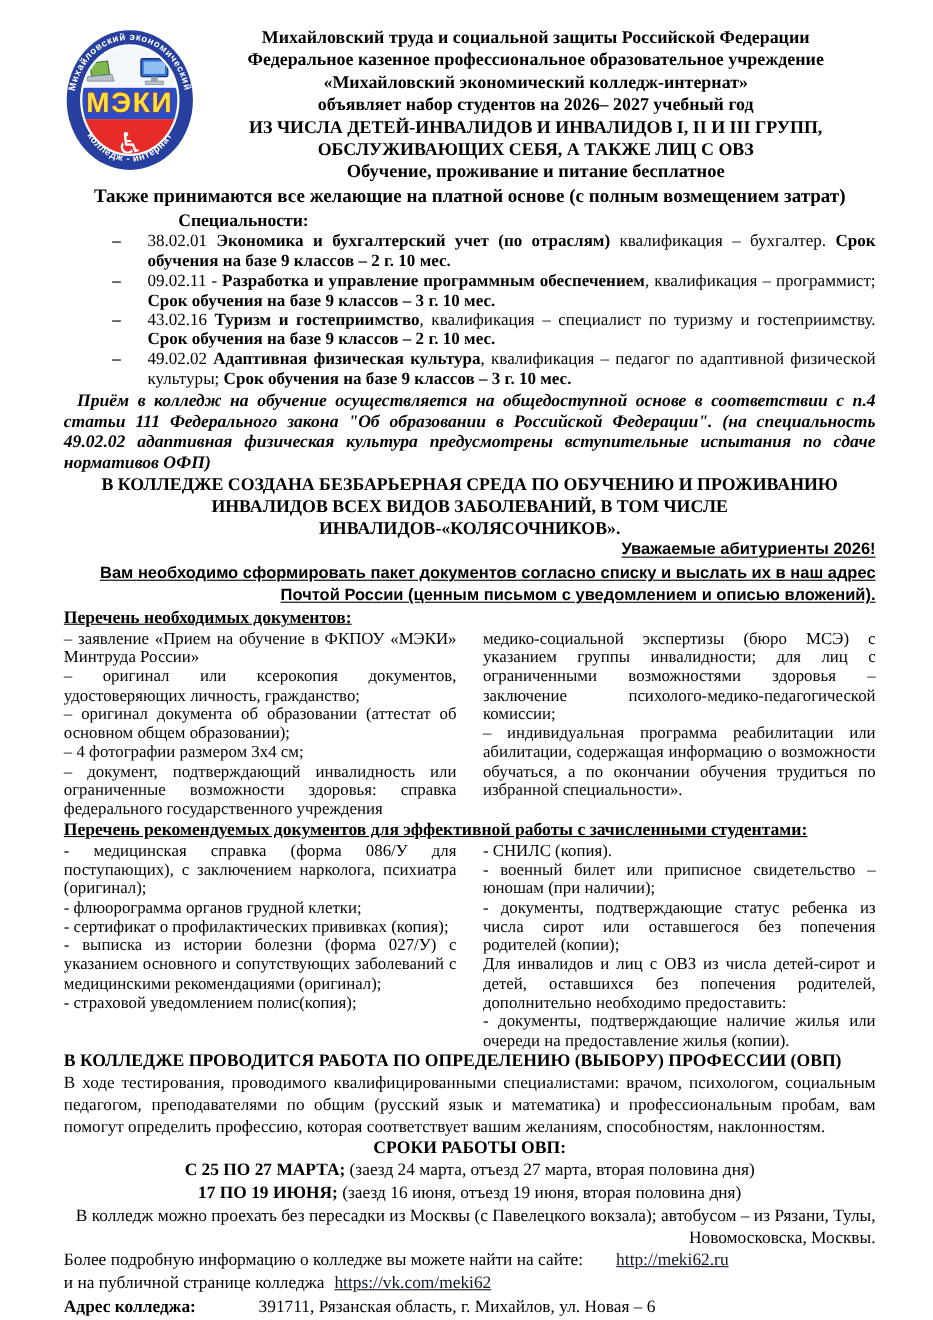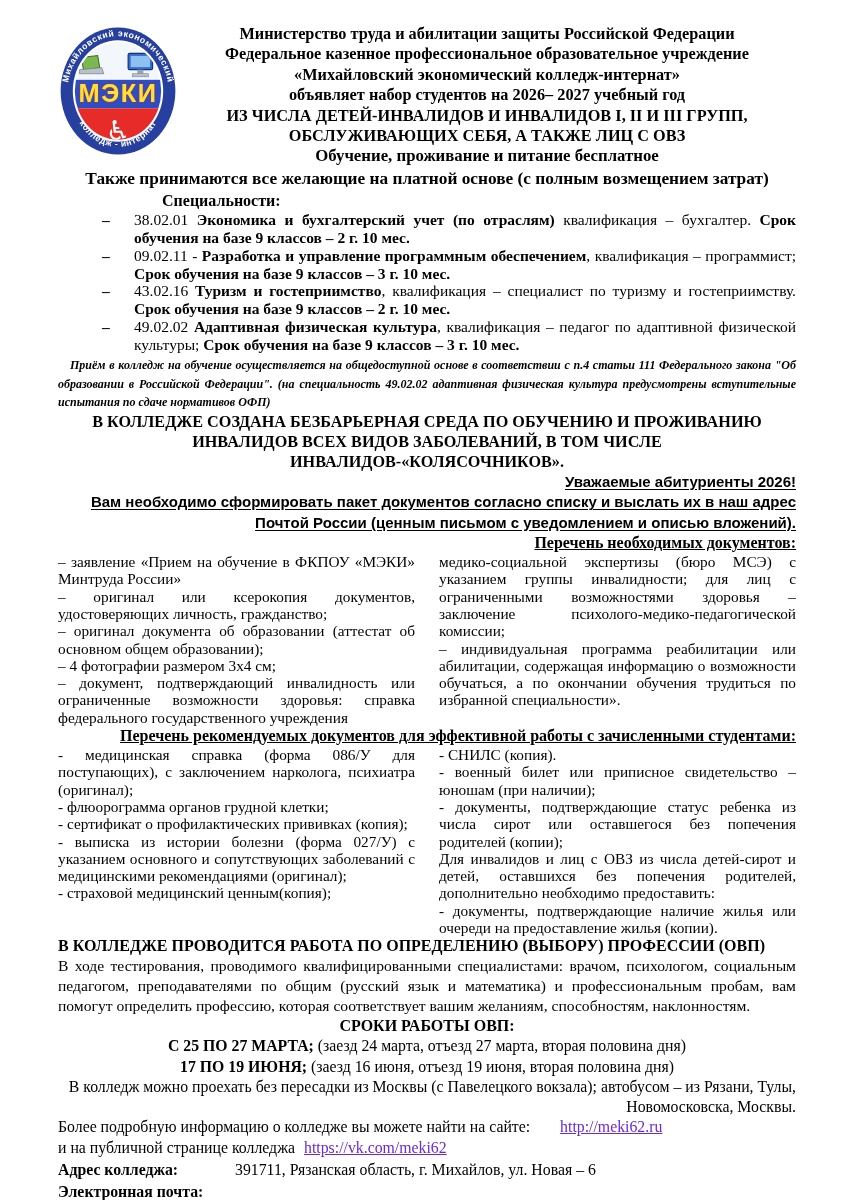--- a/index.html
+++ b/index.html
@@ -16,39 +16,39 @@
   .header-text{flex:1;text-align:center;font-weight:bold;font-size:16.3px;line-height:20.4px;}
   .header-text .hl{white-space:normal;}
   .free-note{font-size:16.8px;}
   .paid-note{font-size:17.3px;font-weight:bold;text-align:center;line-height:22px;margin-top:1px;}
   
   .spec-title{font-weight:bold;font-size:16px;padding-left:104px;line-height:20px;margin-top:1px;}
   ul.spec{list-style:none;margin:0;padding:0;}
   ul.spec li{position:relative;padding-left:76px;text-align:justify;font-size:15.5px;line-height:17.9px;}
   ul.spec .marker{position:absolute;left:44px;top:0;font-weight:bold;}
   
-  .adm-note{font-weight:bold;font-style:italic;text-align:justify;font-size:12px;line-height:18.6px;text-indent:12px;margin-top:2px;}
+  .adm-note{font-weight:bold;font-style:italic;text-align:justify;font-size:16px;line-height:18.6px;text-indent:12px;margin-top:2px;}
   .barrier{font-weight:bold;text-align:center;font-size:16.2px;line-height:20px;}
   
   .sans-block{font-family:"Liberation Sans", sans-serif;font-weight:bold;text-align:right;font-size:15px;line-height:20.4px;}
   .sans-block .u{text-underline-offset:2px;}
-  .sec-title{font-weight:bold;text-align:right;font-size:16px;line-height:20px;}
+  .sec-title{font-weight:bold;text-align:left;font-size:16px;line-height:20px;}
   .sec-title span{text-decoration:underline;}
   
   .cols{display:flex;gap:24px;}
   .col{flex:1;min-width:0;}
   .col p{margin:0;text-align:justify;font-size:15.3px;line-height:17.3px;}
   
   .ovp-title{font-weight:bold;font-size:16px;line-height:20px;}
   .ovp-body{text-align:justify;font-size:15.6px;line-height:19.8px;}
   .sched-title{font-weight:bold;text-align:center;font-size:16px;line-height:20px;}
   .session{text-align:center;font-size:15.8px;line-height:20.8px;}
   .travel{text-align:right;font-size:15.8px;line-height:20px;}
   .link-line{font-size:15.8px;line-height:20.8px;}
-  a.doclink{color:#6d28d9;text-decoration:underline;cursor:pointer;}
+  a.doclink{color:#0f172a;text-decoration:underline;cursor:pointer;}
   
   .contact-row{display:flex;font-size:15.8px;line-height:21.6px;}
   .c-label{flex:0 0 177px;font-weight:bold;}
   .c-val{flex:1;}
   
   .ring-text{font-family:"Liberation Sans", sans-serif;font-weight:bold;fill:#ffffff;font-size:8.6px;letter-spacing:0.6px;}
   .abbr-text{font-family:"Liberation Sans", sans-serif;font-weight:bold;fill:#f8e33a;font-size:25px;letter-spacing:1.5px;stroke:#cc2424;stroke-width:1px;paint-order:stroke fill;}
   .wheel-text{fill:#ffffff;font-size:27px;font-family:"DejaVu Sans", sans-serif;}
 </style>
 </head>
@@ -83,21 +83,21 @@
           <text x="58" y="75" text-anchor="middle" class="abbr-text">МЭКИ</text>
           <text x="58" y="112" text-anchor="middle" class="wheel-text">♿</text>
         </g>
         <path id="arcTop" d="M 8,66 A 50,56 0 0 1 108,66" fill="none"></path>
         <path id="arcBot" d="M 13,68 A 45,51 0 0 0 103,68" fill="none"></path>
         <text class="ring-text"><textPath href="#arcTop" startOffset="50%" text-anchor="middle">Михайловский экономический</textPath></text>
         <text class="ring-text"><textPath href="#arcBot" startOffset="50%" text-anchor="middle">колледж  -  интернат</textPath></text>
       </svg>
     </div>
     <div class="header-text">
-      <div class="hl">Министерство труда и абилитации защиты Российской Федерации</div>
+      <div class="hl">Михайловский труда и социальной защиты Российской Федерации</div>
       <div class="hl">Федеральное казенное профессиональное образовательное учреждение</div>
       <div class="hl">«Михайловский экономический колледж-интернат»</div>
       <div class="hl">объявляет набор студентов на 2026– 2027 учебный год</div>
       <div class="hl">ИЗ ЧИСЛА ДЕТЕЙ-ИНВАЛИДОВ  И ИНВАЛИДОВ I, II И III ГРУПП, ОБСЛУЖИВАЮЩИХ СЕБЯ, А ТАКЖЕ ЛИЦ С ОВЗ</div>
       <div class="hl free-note">Обучение, проживание и питание бесплатное</div>
     </div>
   </div>
 
   <div class="paid-note">Также принимаются все желающие на платной основе (с полным возмещением затрат)</div>
 
@@ -140,21 +140,21 @@
       </div>
   </div>
 
   <div class="sec-title"><span>Перечень рекомендуемых документов для эффективной работы с зачисленными студентами:</span></div>
   <div class="cols">
     <div class="col">
         <p>- медицинская справка (форма 086/У для поступающих), с заключением нарколога, психиатра (оригинал);</p>
         <p>- флюорограмма органов грудной клетки;</p>
         <p>- сертификат о профилактических прививках (копия);</p>
         <p>- выписка из истории болезни (форма 027/У) с указанием основного и сопутствующих заболеваний с медицинскими рекомендациями (оригинал);</p>
-        <p>- страховой медицинский ценным(копия);</p>
+        <p>- страховой уведомлением полис(копия);</p>
       </div>
     <div class="col">
         <p>- СНИЛС (копия).</p>
         <p>- военный билет или приписное свидетельство – юношам (при наличии);</p>
         <p>- документы, подтверждающие статус ребенка из числа сирот или оставшегося без попечения родителей (копии);</p>
         <p>Для инвалидов и лиц с ОВЗ из числа детей-сирот и детей, оставшихся без попечения родителей, дополнительно необходимо предоставить:</p>
         <p>- документы, подтверждающие наличие жилья или очереди на предоставление жилья (копии).</p>
       </div>
   </div>
 

